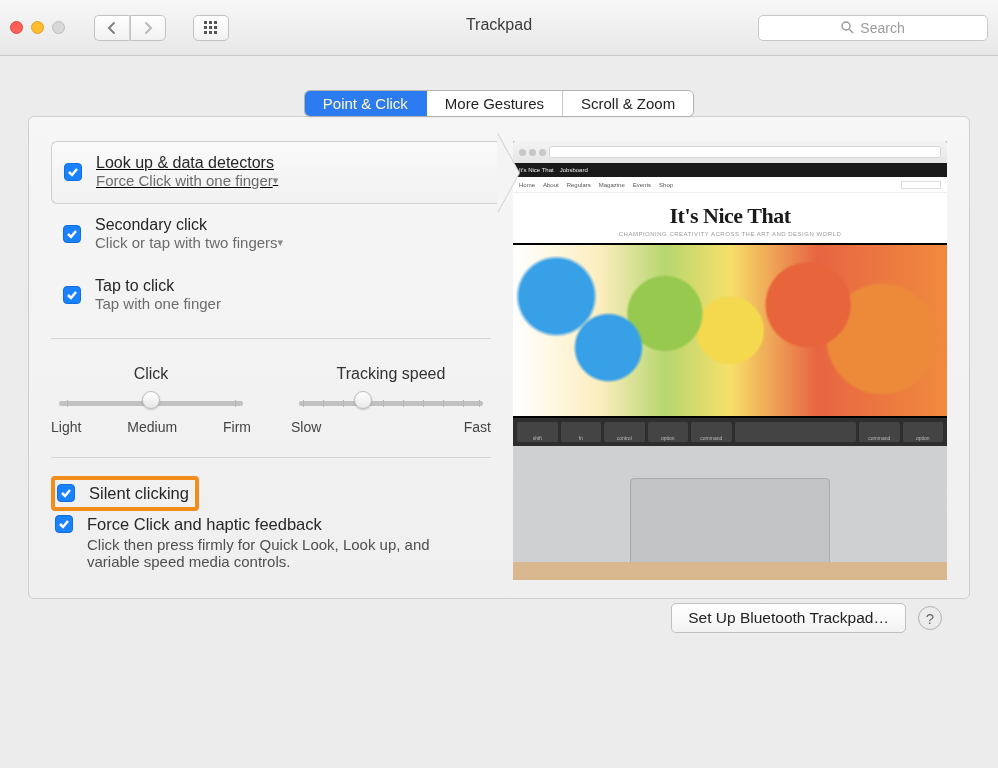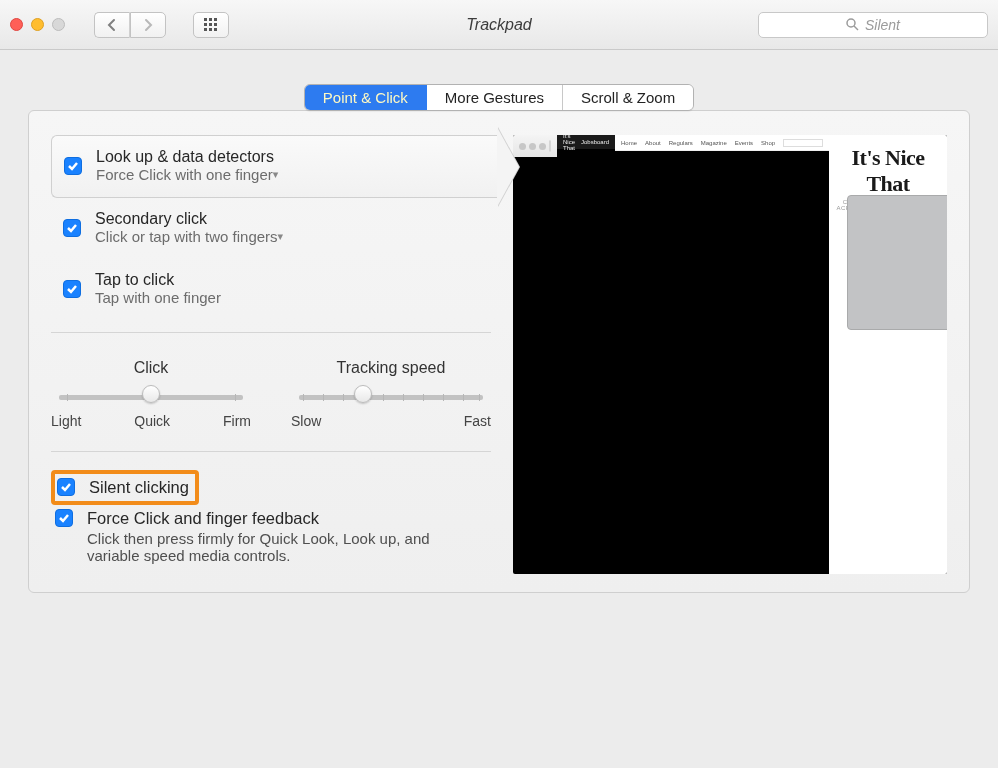--- a/index.html
+++ b/index.html
@@ -1,27 +1,26 @@
 <!DOCTYPE html>
 <html><head>
 <meta charset="utf-8">
 <style>
 * { box-sizing: border-box; margin: 0; padding: 0; font-family: -apple-system, "Helvetica Neue", Helvetica, Arial, sans-serif; }
 body { width: 998px; height: 768px; background: #ececec; overflow: hidden; }
 
 
 .toolbar {
-  height: 50px;
+  height: 56px;
   background: linear-gradient(#f7f7f7, #e8e8e8);
   border-bottom: 1px solid #c9c9c9;
   display: flex;
   align-items: center;
   padding: 0 10px;
   gap: 21px;
-  font-style: italic;
 }
 .traffic { display: flex; gap: 8px; margin-right: 8px; }
 .dot { width: 13px; height: 13px; border-radius: 50%; }
 .dot.red { background: #ff5f57; border: 0.5px solid #e04640; }
 .dot.yellow { background: #ffbd2e; border: 0.5px solid #dfa022; }
 .dot.green { background: #d8d8d8; border: 0.5px solid #bcbcbc; }
 .nav-group { display: flex; }
 .nav-btn {
   width: 36px; height: 26px;
   background: linear-gradient(#fff, #f1f1f1);
@@ -84,20 +83,21 @@
   padding: 12px 12px 14px;
   border-bottom: none;
 }
 .opt.selected {
   background: linear-gradient(#fafafa, #f1f1f1);
   border: 1px solid #d0d0d0;
   border-right: none;
   border-radius: 6px 0 0 6px;
   position: relative;
   margin-right: -6px;
+  text-decoration: underline;
 }
 .opt.selected::after {
   content: "";
   position: absolute; right: -22px; top: 50%; transform: translateY(-50%);
   border-left: 22px solid #f4f4f4;
   border-top: 40px solid transparent;
   border-bottom: 40px solid transparent;
   filter: drop-shadow(1px 0 0 #d0d0d0);
 }
 .chk {
@@ -132,21 +132,21 @@
 
 .lower { border-top: 1px solid #d5d5d5; margin-top: 22px; padding-top: 18px; }
 .lower .opt { padding: 4px 0 10px 4px; align-items: flex-start; }
 .lower .opt-title { font-size: 16.5px; }
 .lower .opt-sub2 { font-size: 15px; color: #4f4f4f; max-width: 380px; margin-top: 2px; }
 .highlight { border: 4px solid #f28c1a; border-radius: 4px; padding: 4px 6px 4px 2px !important; display: inline-flex; }
 
 
 .preview {
   flex: 1; background: #000; border-radius: 2px; overflow: hidden;
-  display: flex; 
+  display: flex; flex-direction: column;
 }
 .browser-top { height: 22px; background: linear-gradient(#f4f4f4,#e6e6e6); display:flex; align-items:center; gap:3px; padding:0 6px; }
 .bdot { width:7px;height:7px;border-radius:50%;background:#c7c7c7; }
 .addr { flex:1; height:12px; background:#fff; border:1px solid #d5d5d5; border-radius:3px; }
 .site-head { background:#fff; padding: 10px 0 6px; text-align:center; }
 .site-title { font-family: Georgia, serif; font-size: 22px; font-weight: 700; color: #1a1a1a; letter-spacing: -0.5px; }
 .site-sub { font-size: 6px; color: #999; margin-top: 2px; letter-spacing: 0.5px; }
 .site-tabs { height: 14px; background: #1a1a1a; display:flex; align-items:center; gap:6px; padding:0 6px; }
 .site-tab { font-size: 6px; color: #eee; }
 .site-menu { height: 16px; background:#fff; border-bottom:1px solid #eee; display:flex; align-items:center; gap:8px; padding:0 6px; font-size:6px; color:#555; }
@@ -216,21 +216,21 @@
           <rect x="10" y="10" width="3" height="3"></rect>
       </g>
     </svg>
   </div>
   <div class="win-title">Trackpad</div>
   <div class="search">
     <svg width="13" height="13" viewBox="0 0 13 13">
         <circle cx="5" cy="5" r="4" stroke="#9b9b9b" stroke-width="1.5" fill="none"></circle>
         <line x1="8" y1="8" x2="12" y2="12" stroke="#9b9b9b" stroke-width="1.5"></line>
       </svg>
-    <span>Silent</span>
+    <span>Search</span>
   </div>
 </div>
 
 <div class="tabs-wrap">
   <div class="seg">
     <div class="seg-item active">Point &amp; Click</div>
     <div class="seg-item">More Gestures</div>
     <div class="seg-item">Scroll &amp; Zoom</div>
   </div>
 </div>
@@ -286,21 +286,21 @@
           <div class="slider-name">Click</div>
           <div class="track-wrap">
             <div class="track"></div>
             <div class="tick" style="left:8%"></div>
               <div class="tick" style="left:50%"></div>
               <div class="tick" style="left:92%"></div>
             <div class="knob" style="left:calc(50% - 9px)"></div>
           </div>
           <div class="slider-labels">
             <span>Light</span>
-            <span>Quick</span>
+            <span>Medium</span>
             <span>Firm</span>
           </div>
         </div>
         <div class="slider-col">
           <div class="slider-name">Tracking speed</div>
           <div class="track-wrap">
             <div class="track"></div>
             <div class="tick" style="left:6%"></div>
               <div class="tick" style="left:16%"></div>
               <div class="tick" style="left:26%"></div>
@@ -331,21 +331,21 @@
             <div class="opt-title">Silent clicking</div>
           </div>
         </div>
         <div class="opt">
           <div class="chk">
               <svg width="12" height="12" viewBox="0 0 12 12">
                 <path d="M2 6 L5 9 L10 3"></path>
               </svg>
             </div>
           <div class="opt-text">
-            <div class="opt-title">Force Click and finger feedback</div>
+            <div class="opt-title">Force Click and haptic feedback</div>
             <div class="opt-sub2">Click then press firmly for Quick Look, Look up, and variable speed media controls.</div>
           </div>
         </div>
       </div>
 
     </div>
 
     <div class="right-col">
       <div class="preview">
         <div class="browser-top">
@@ -384,13 +384,17 @@
             <div class="key">option</div>
           </div>
           <div class="tp"></div>
           <div class="desk"></div>
         </div>
       </div>
     </div>
 
   </div>
 
+  <div class="footer">
+    <div class="bt-btn">Set Up Bluetooth Trackpad…</div>
+    <div class="help">?</div>
+  </div>
 </div>
 
 </body></html>

